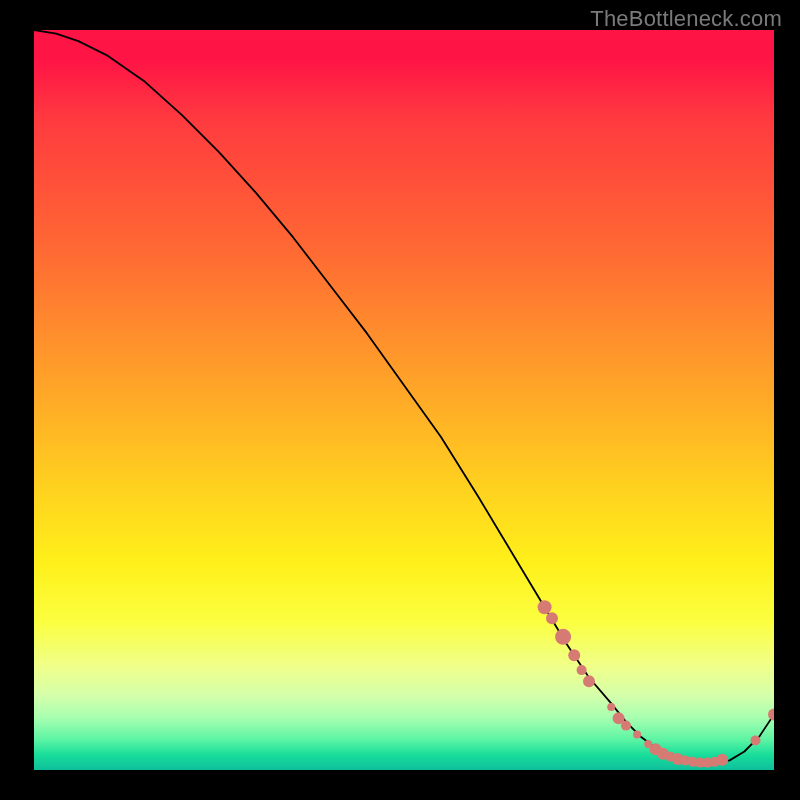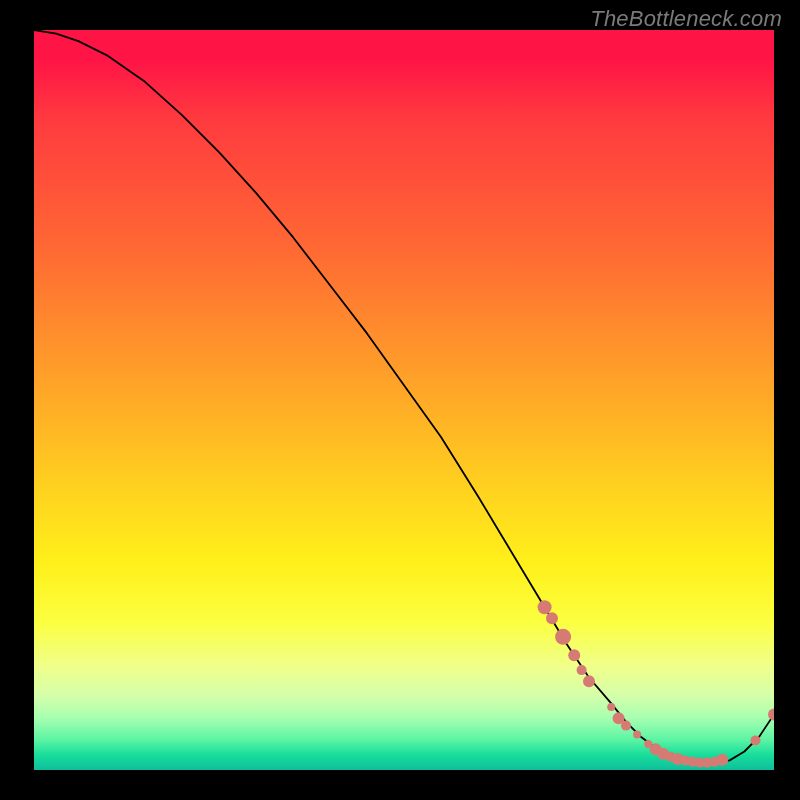--- a/index.html
+++ b/index.html
@@ -19,21 +19,20 @@
   }
   .watermark {
     position: absolute;
     top: 6px;
     right: 18px;
     color: #7a7a7a;
     font-size: 22px;
     font-weight: 400;
     letter-spacing: 0.2px;
     z-index: 10;
-    font-style: italic;
   }
   .plot-box {
     position: absolute;
     left: 34px;
     top: 30px;
     width: 740px;   
     height: 740px;  
     overflow: hidden;
   }
   .gradient-fill {

